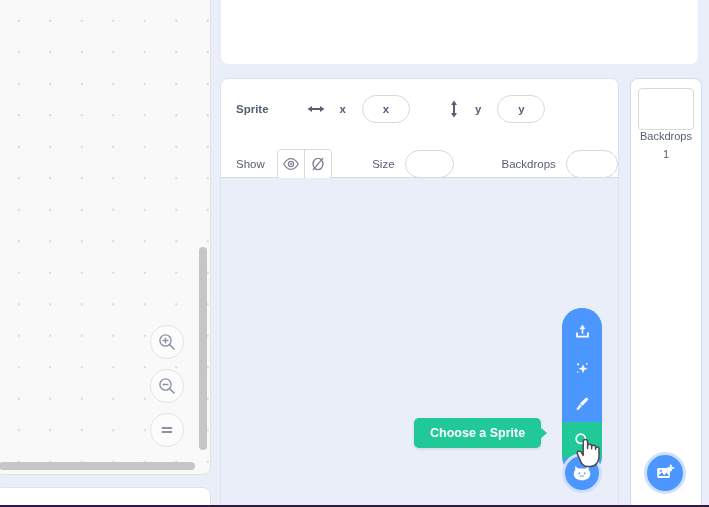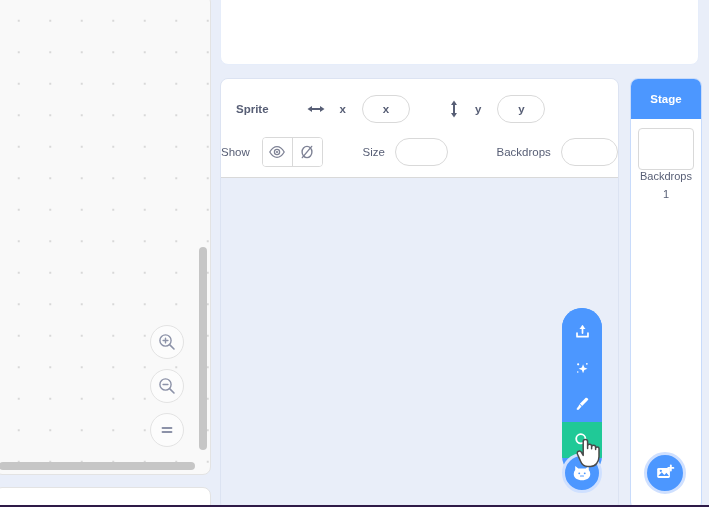--- a/index.html
+++ b/index.html
@@ -102,21 +102,21 @@
     background: #FFFFFF;
     border-bottom: 1px solid #D9D9D9;
   }
   .si-row {
     position: absolute;
     left: 0; right: 0;
     display: flex;
     align-items: center;
   }
   .si-row-1 { top: 16px; padding-left: 15px; gap: 8px; }
-  .si-row-2 { top: 58px; }
+  .si-row-2 { top: 70px; padding-left: 15px; }
 
   .si-label {
     font-size: 11.5px;
     color: #575E75;
     font-weight: bold;
   }
   .si-label-muted {
     font-size: 11.5px;
     color: #575E75;
   }
@@ -423,34 +423,34 @@
     <div class="fab-main">
       <svg width="22" height="22" viewBox="0 0 24 24">
         <path d="M4.6 8.6 L4.6 4.4 L8 7.1 L16 7.1 L19.4 4.4 L19.4 8.6 C20.6 10 21 11.6 21 13.4 C21 17.4 17 20 12 20 C7 20 3 17.4 3 13.4 C3 11.6 3.4 10 4.6 8.6 Z" fill="#FFFFFF"></path>
         <circle cx="9" cy="12.4" r="1.05" fill="#4C97FF"></circle>
         <circle cx="15" cy="12.4" r="1.05" fill="#4C97FF"></circle>
         <path d="M10.3 15.4 L13.7 15.4" stroke="#4C97FF" stroke-width="1.1" stroke-linecap="round"></path>
       </svg>
     </div>
   </div>
 
+  <div class="tooltip">Choose a Sprite</div>
 
   <div class="cursor">
     <svg width="26" height="32" viewBox="0 0 26 32">
       <path d="M8.2 13.4 L8.2 4.6 C8.2 3.3 9.2 2.4 10.4 2.4 C11.6 2.4 12.6 3.3 12.6 4.6 L12.6 11.6
                L12.6 9.2 C12.6 8.1 13.5 7.3 14.6 7.3 C15.7 7.3 16.6 8.1 16.6 9.2 L16.6 11.8
                L16.6 10.2 C16.6 9.1 17.5 8.3 18.6 8.3 C19.7 8.3 20.6 9.1 20.6 10.2 L20.6 12.4
                L20.6 11.6 C20.6 10.6 21.4 9.9 22.3 9.9 C23.3 9.9 24 10.6 24 11.6 L24 19.6
                C24 24.8 20.6 29.4 15.4 29.4 L13 29.4 C9.4 29.4 6.6 27 5.2 23.4 L2.4 17
                C1.9 15.8 2.5 14.6 3.6 14.2 C4.6 13.8 5.7 14.2 6.3 15.2 L8.2 18.4 Z" fill="#FFFFFF" stroke="#4A4A4A" stroke-width="1.5" stroke-linejoin="round"></path>
     </svg>
   </div>
 
   <div class="stage-selector">
-    <div class="ss-header">Stage</div>
     <div class="ss-thumb"></div>
     <div class="ss-label">Backdrops</div>
     <div class="ss-count">1</div>
   </div>
 
   <div class="backdrop-fab">
     <svg width="20" height="20" viewBox="0 0 22 22">
       <rect x="2.4" y="5.4" width="14" height="11" rx="1.6" fill="#FFFFFF"></rect>
       <path d="M3.6 14.4 L7.4 10.2 L10.2 13.2 L12.6 10.8 L15.4 14.4 Z" fill="#4C97FF"></path>
       <circle cx="6.4" cy="8.6" r="1.25" fill="#4C97FF"></circle>

